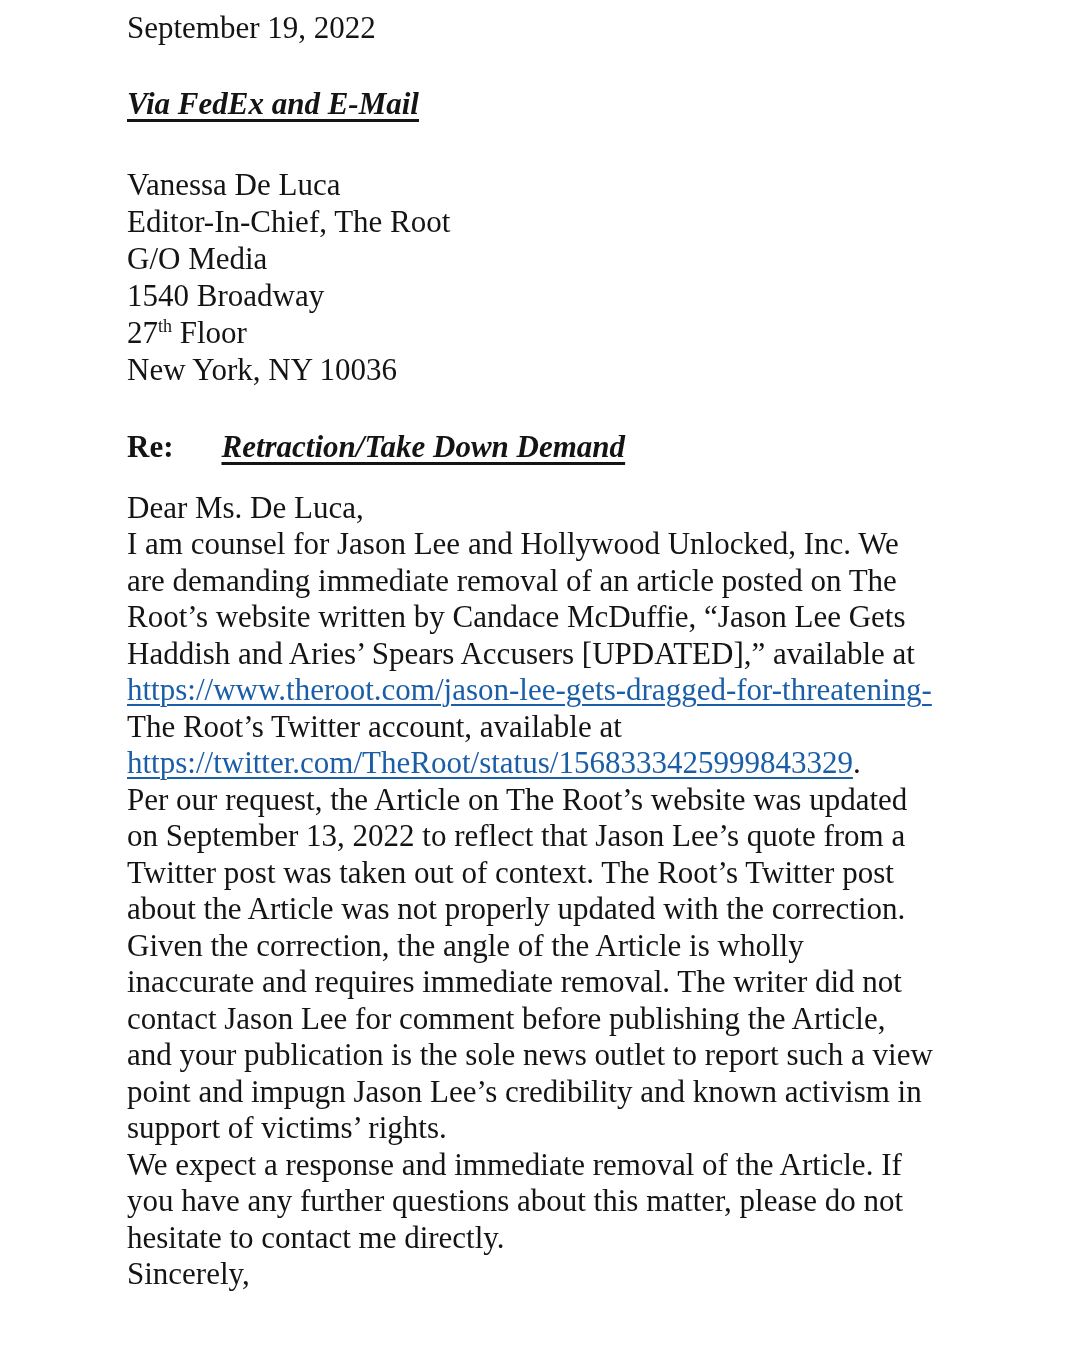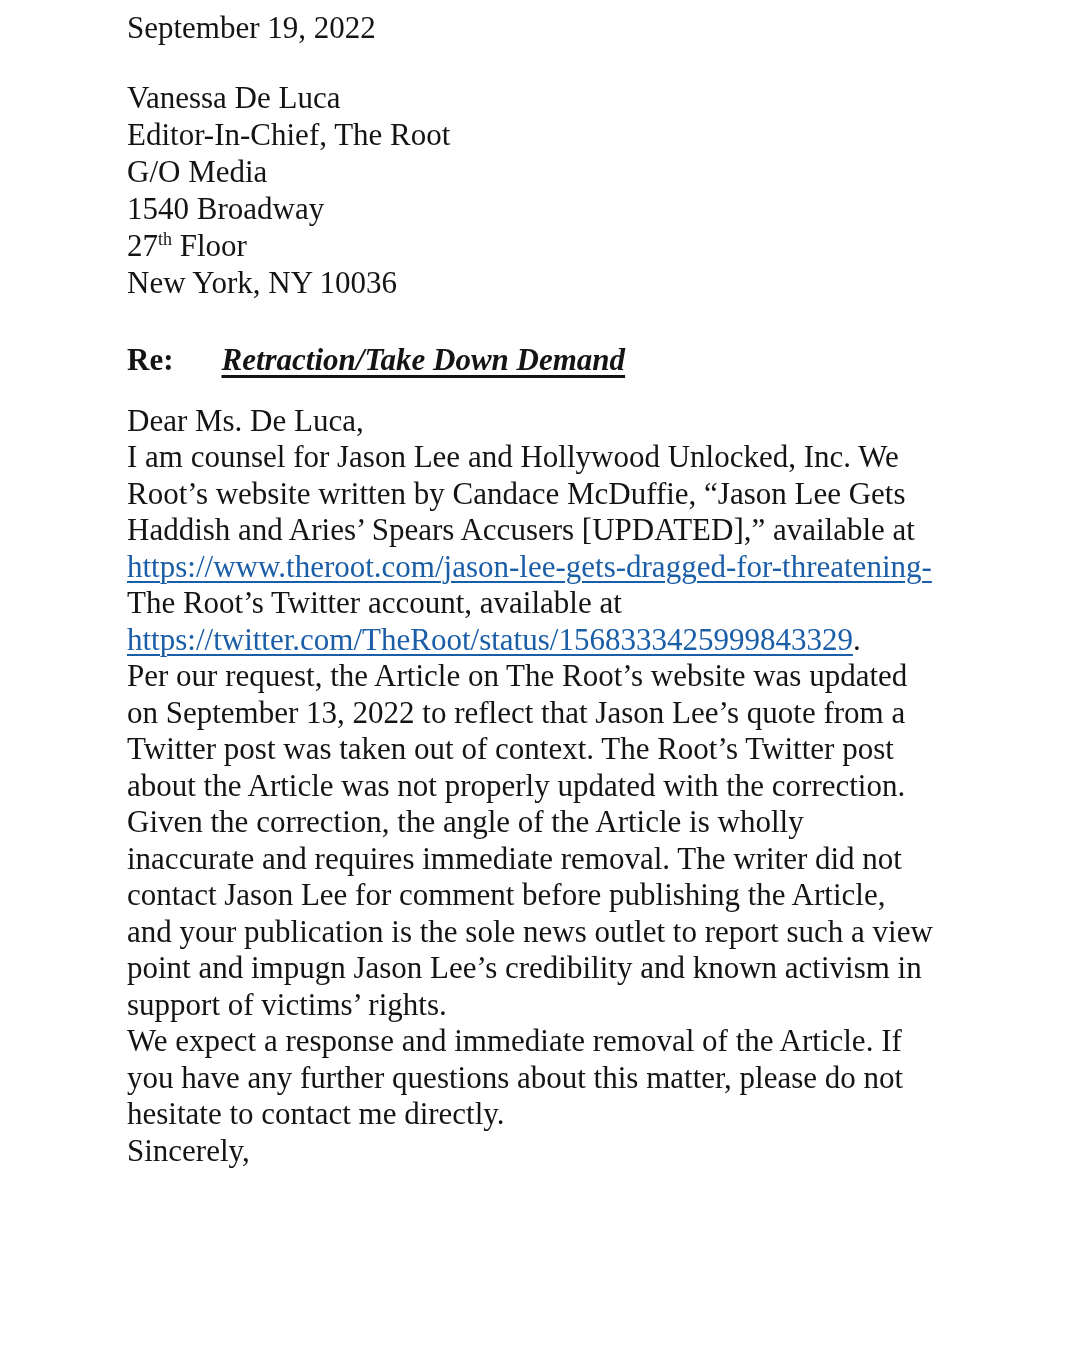--- a/index.html
+++ b/index.html
@@ -32,21 +32,21 @@
   .via-line {
     margin-top: 40px;
     line-height: 36px;
     font-weight: bold;
     font-style: italic;
     text-decoration: underline;
     text-decoration-thickness: 2.5px;
     text-underline-offset: 5px;
   }
   .recipient {
-    margin-top: 33px;
+    margin-top: 44px;
   }
   .recipient .line {
     line-height: 37px;
   }
   .re-line {
     margin-top: 41px;
     line-height: 36.5px;
     white-space: nowrap;
   }
   .re-label {
@@ -76,38 +76,40 @@
     line-height: 0;
   }
 </style>
 </head>
 <body>
 
 <div class="page">
 
   <div class="line date-line">September 19, 2022</div>
 
+  <div class="via-line">Via FedEx and E-Mail</div>
 
   <div class="recipient">
       <div class="line"><span>Vanessa De Luca</span></div>
       <div class="line"><span>Editor-In-Chief, The Root</span></div>
       <div class="line"><span>G/O Media</span></div>
       <div class="line"><span>1540 Broadway</span></div>
       <div class="line"><span>27</span><span class="sup">th</span><span> Floor</span></div>
       <div class="line"><span>New York, NY 10036</span></div>
     </div>
 
   <div class="re-line">
     <span class="re-label">Re:</span><span class="re-subject">Retraction/Take Down Demand</span>
   </div>
 
   <div class="line salutation">Dear Ms. De Luca,</div>
 
   <div class="body-block">
       <div class="line"><span>I am counsel for Jason Lee and Hollywood Unlocked, Inc. We</span></div>
+      <div class="line"><span>are demanding immediate removal of an article posted on The</span></div>
       <div class="line"><span>Root’s website written by Candace McDuffie, “Jason Lee Gets</span></div>
       <div class="line"><span>Haddish and Aries’ Spears Accusers [UPDATED],” available at</span></div>
       <div class="line"><span class="link">https://www.theroot.com/jason-lee-gets-dragged-for-threatening-</span></div>
       <div class="line"><span>The Root’s Twitter account, available at</span></div>
       <div class="line"><span class="link">https://twitter.com/TheRoot/status/1568333425999843329</span><span>.</span></div>
       <div class="line"><span>Per our request, the Article on The Root’s website was updated</span></div>
       <div class="line"><span>on September 13, 2022 to reflect that Jason Lee’s quote from a</span></div>
       <div class="line"><span>Twitter post was taken out of context. The Root’s Twitter post</span></div>
       <div class="line"><span>about the Article was not properly updated with the correction.</span></div>
       <div class="line"><span>Given the correction, the angle of the Article is wholly</span></div>

